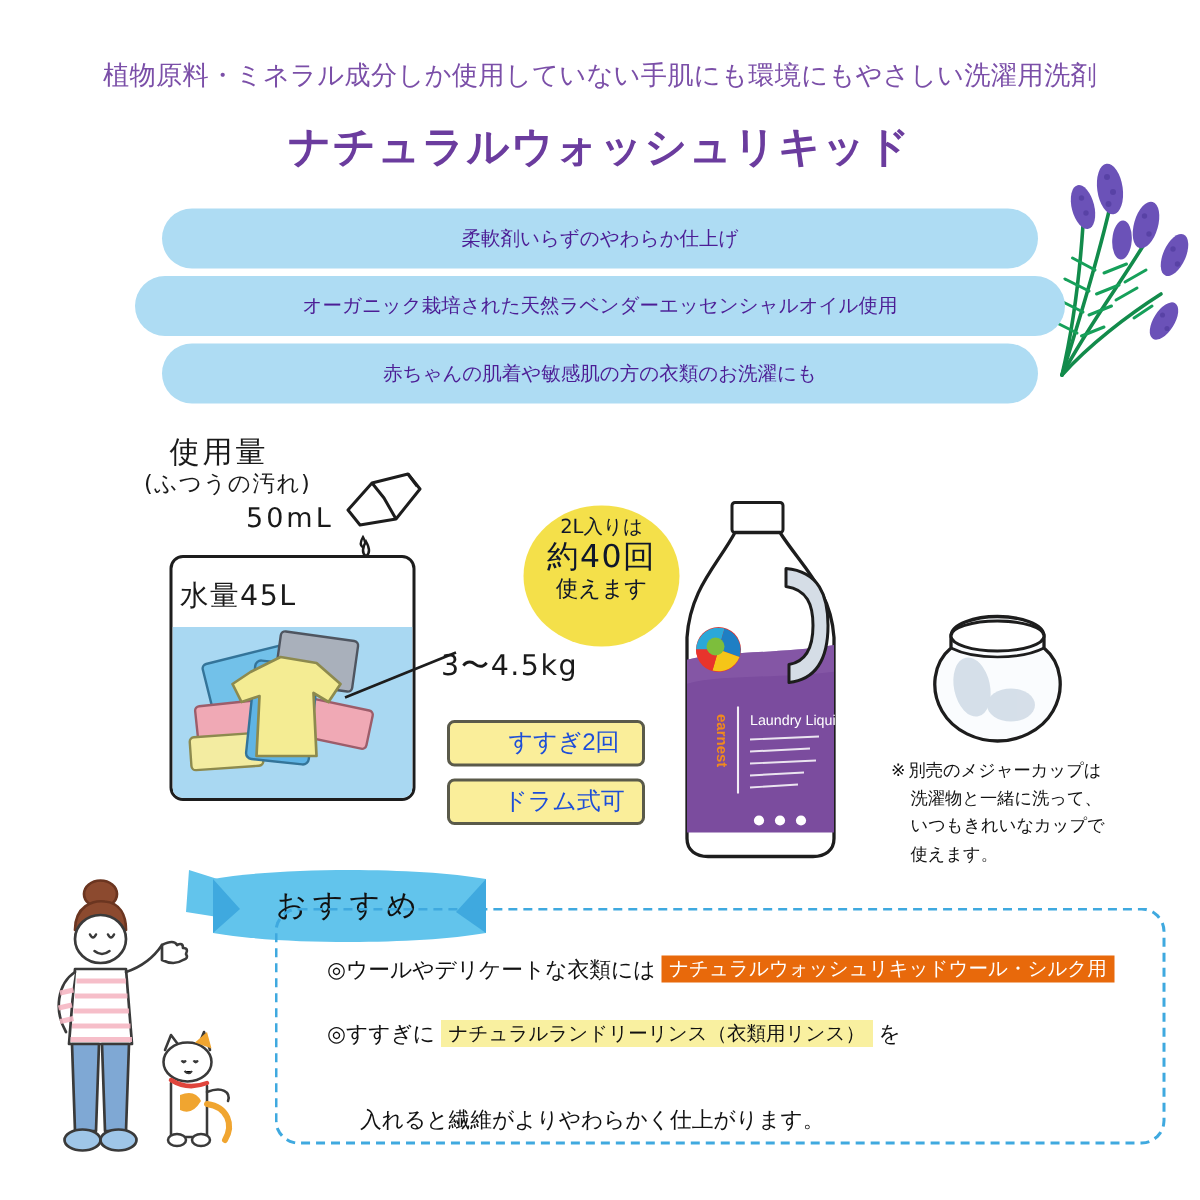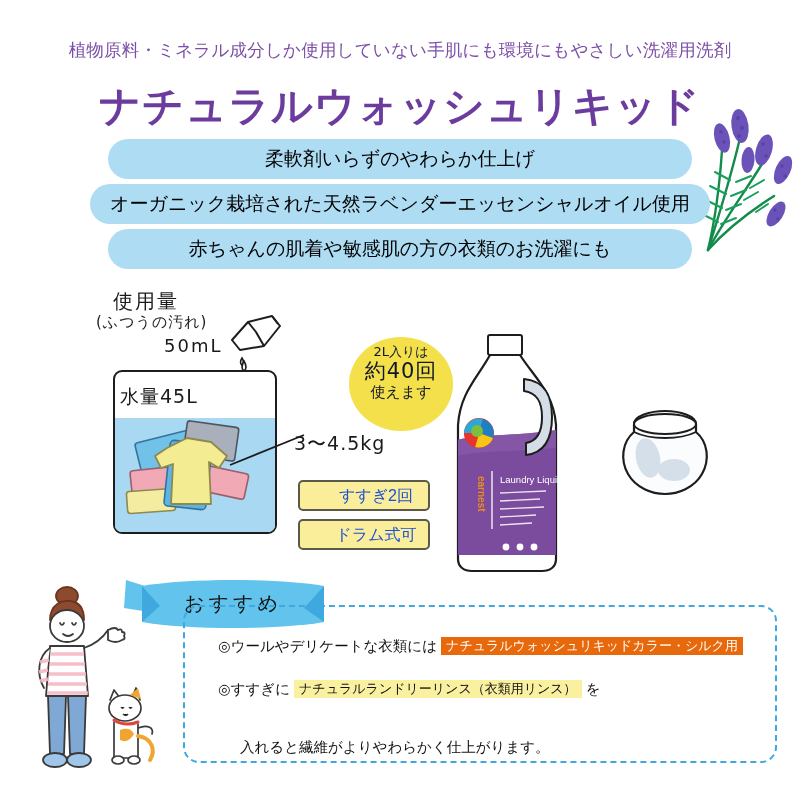--- a/index.html
+++ b/index.html
@@ -34,21 +34,21 @@
     color: #7B4FA8;
     white-space: nowrap;
   }
 
   .product-title {
     position: absolute;
     top: 79px;
     left: 0;
     width: 800px;
     text-align: center;
-    font-size: 41px;
+    font-size: 28px;
     font-weight: bold;
     letter-spacing: 1px;
     color: #6B3C9E;
     white-space: nowrap;
   }
 
   .lavender-art {
     position: absolute;
     left: 688px;
     top: 72px;
@@ -57,22 +57,22 @@
   }
 
   
   .pill {
     position: absolute;
     background: #AEDCF3;
     border-radius: 22px;
     height: 40px;
     line-height: 40px;
     text-align: center;
-    font-size: 19px;
-    color: #000000;
+    font-size: 13px;
+    color: #4c1d95;
     white-space: nowrap;
   }
   .pill-1 { left: 108px; top: 139px; width: 584px; }
   .pill-2 { left: 90px;  top: 184px; width: 620px; }
   .pill-3 { left: 108px; top: 229px; width: 584px; }
 
   
   .hand {
     position: absolute;
     font-family: "DejaVu Sans", sans-serif;
@@ -367,20 +367,26 @@
     <path d="M24 26 C24 18 40 13 55 13 C70 13 86 18 86 26 L86 34
              C98 44 100 62 92 76 C84 90 68 96 55 96 C42 96 26 90 18 76
              C10 62 12 44 24 34 Z" fill="#FAFCFE" stroke="#1d1d1d" stroke-width="2.2" stroke-linejoin="round"></path>
     <ellipse cx="55" cy="26" rx="31" ry="10" fill="#ffffff" stroke="#1d1d1d" stroke-width="2"></ellipse>
     <path d="M24 34 C40 42 70 42 86 34" stroke="#1d1d1d" stroke-width="1.8" fill="none"></path>
     <g fill="#C9D6E2" opacity="0.75">
       <ellipse cx="38" cy="60" rx="12" ry="20" transform="rotate(-12 38 60)"></ellipse>
       <ellipse cx="64" cy="72" rx="16" ry="11"></ellipse>
     </g>
   </svg>
+  <div class="cup-note">
+    <span class="mark">※</span><span>別売のメジャーカップは</span>
+    <span class="ind">洗濯物と一緒に洗って、</span>
+    <span class="ind">いつもきれいなカップで</span>
+    <span class="ind">使えます。</span>
+  </div>
 
   <svg class="people" viewBox="0 0 145 212">
 
     <g stroke="#3a3a3a" stroke-width="1.8" fill="none" stroke-linejoin="round" stroke-linecap="round">
 
       <ellipse cx="45" cy="18" rx="11" ry="9" fill="#8C4A2F" stroke="#6b3520"></ellipse>
       <path d="M28 42 C28 26 40 22 48 23 C58 24 62 32 62 42" fill="#8C4A2F" stroke="#6b3520"></path>
 
       <ellipse cx="45" cy="48" rx="17" ry="16" fill="#ffffff"></ellipse>
 
@@ -442,21 +448,21 @@
     <path d="M4 8 C50 0 140 0 186 8 L186 44 C140 52 50 52 4 44 Z" fill="#62C4EC"></path>
     <path d="M186 8 L186 44 L166 30 Z" fill="#3FA9DF"></path>
     <path d="M4 8 L4 44 L22 28 Z" fill="#3FA9DF"></path>
   </svg>
   <div class="ribbon-label">おすすめ</div>
 
   <div class="rec-box"></div>
 
   <div class="rec-line rec-1a">
     <span>◎ウールやデリケートな衣類には</span>
-    <span class="hl hl-orange">ナチュラルウォッシュリキッドカラー・シルク用</span>
+    <span class="hl hl-orange">ナチュラルウォッシュリキッドウール・シルク用</span>
   </div>
 
 
   <div class="rec-line rec-2a">
     <span>◎すすぎに</span>
     <span class="hl hl-yellow">ナチュラルランドリーリンス（衣類用リンス）</span>
     <span>を</span>
   </div>
 
   <div class="rec-line rec-2b">入れると繊維がよりやわらかく仕上がります。</div>

